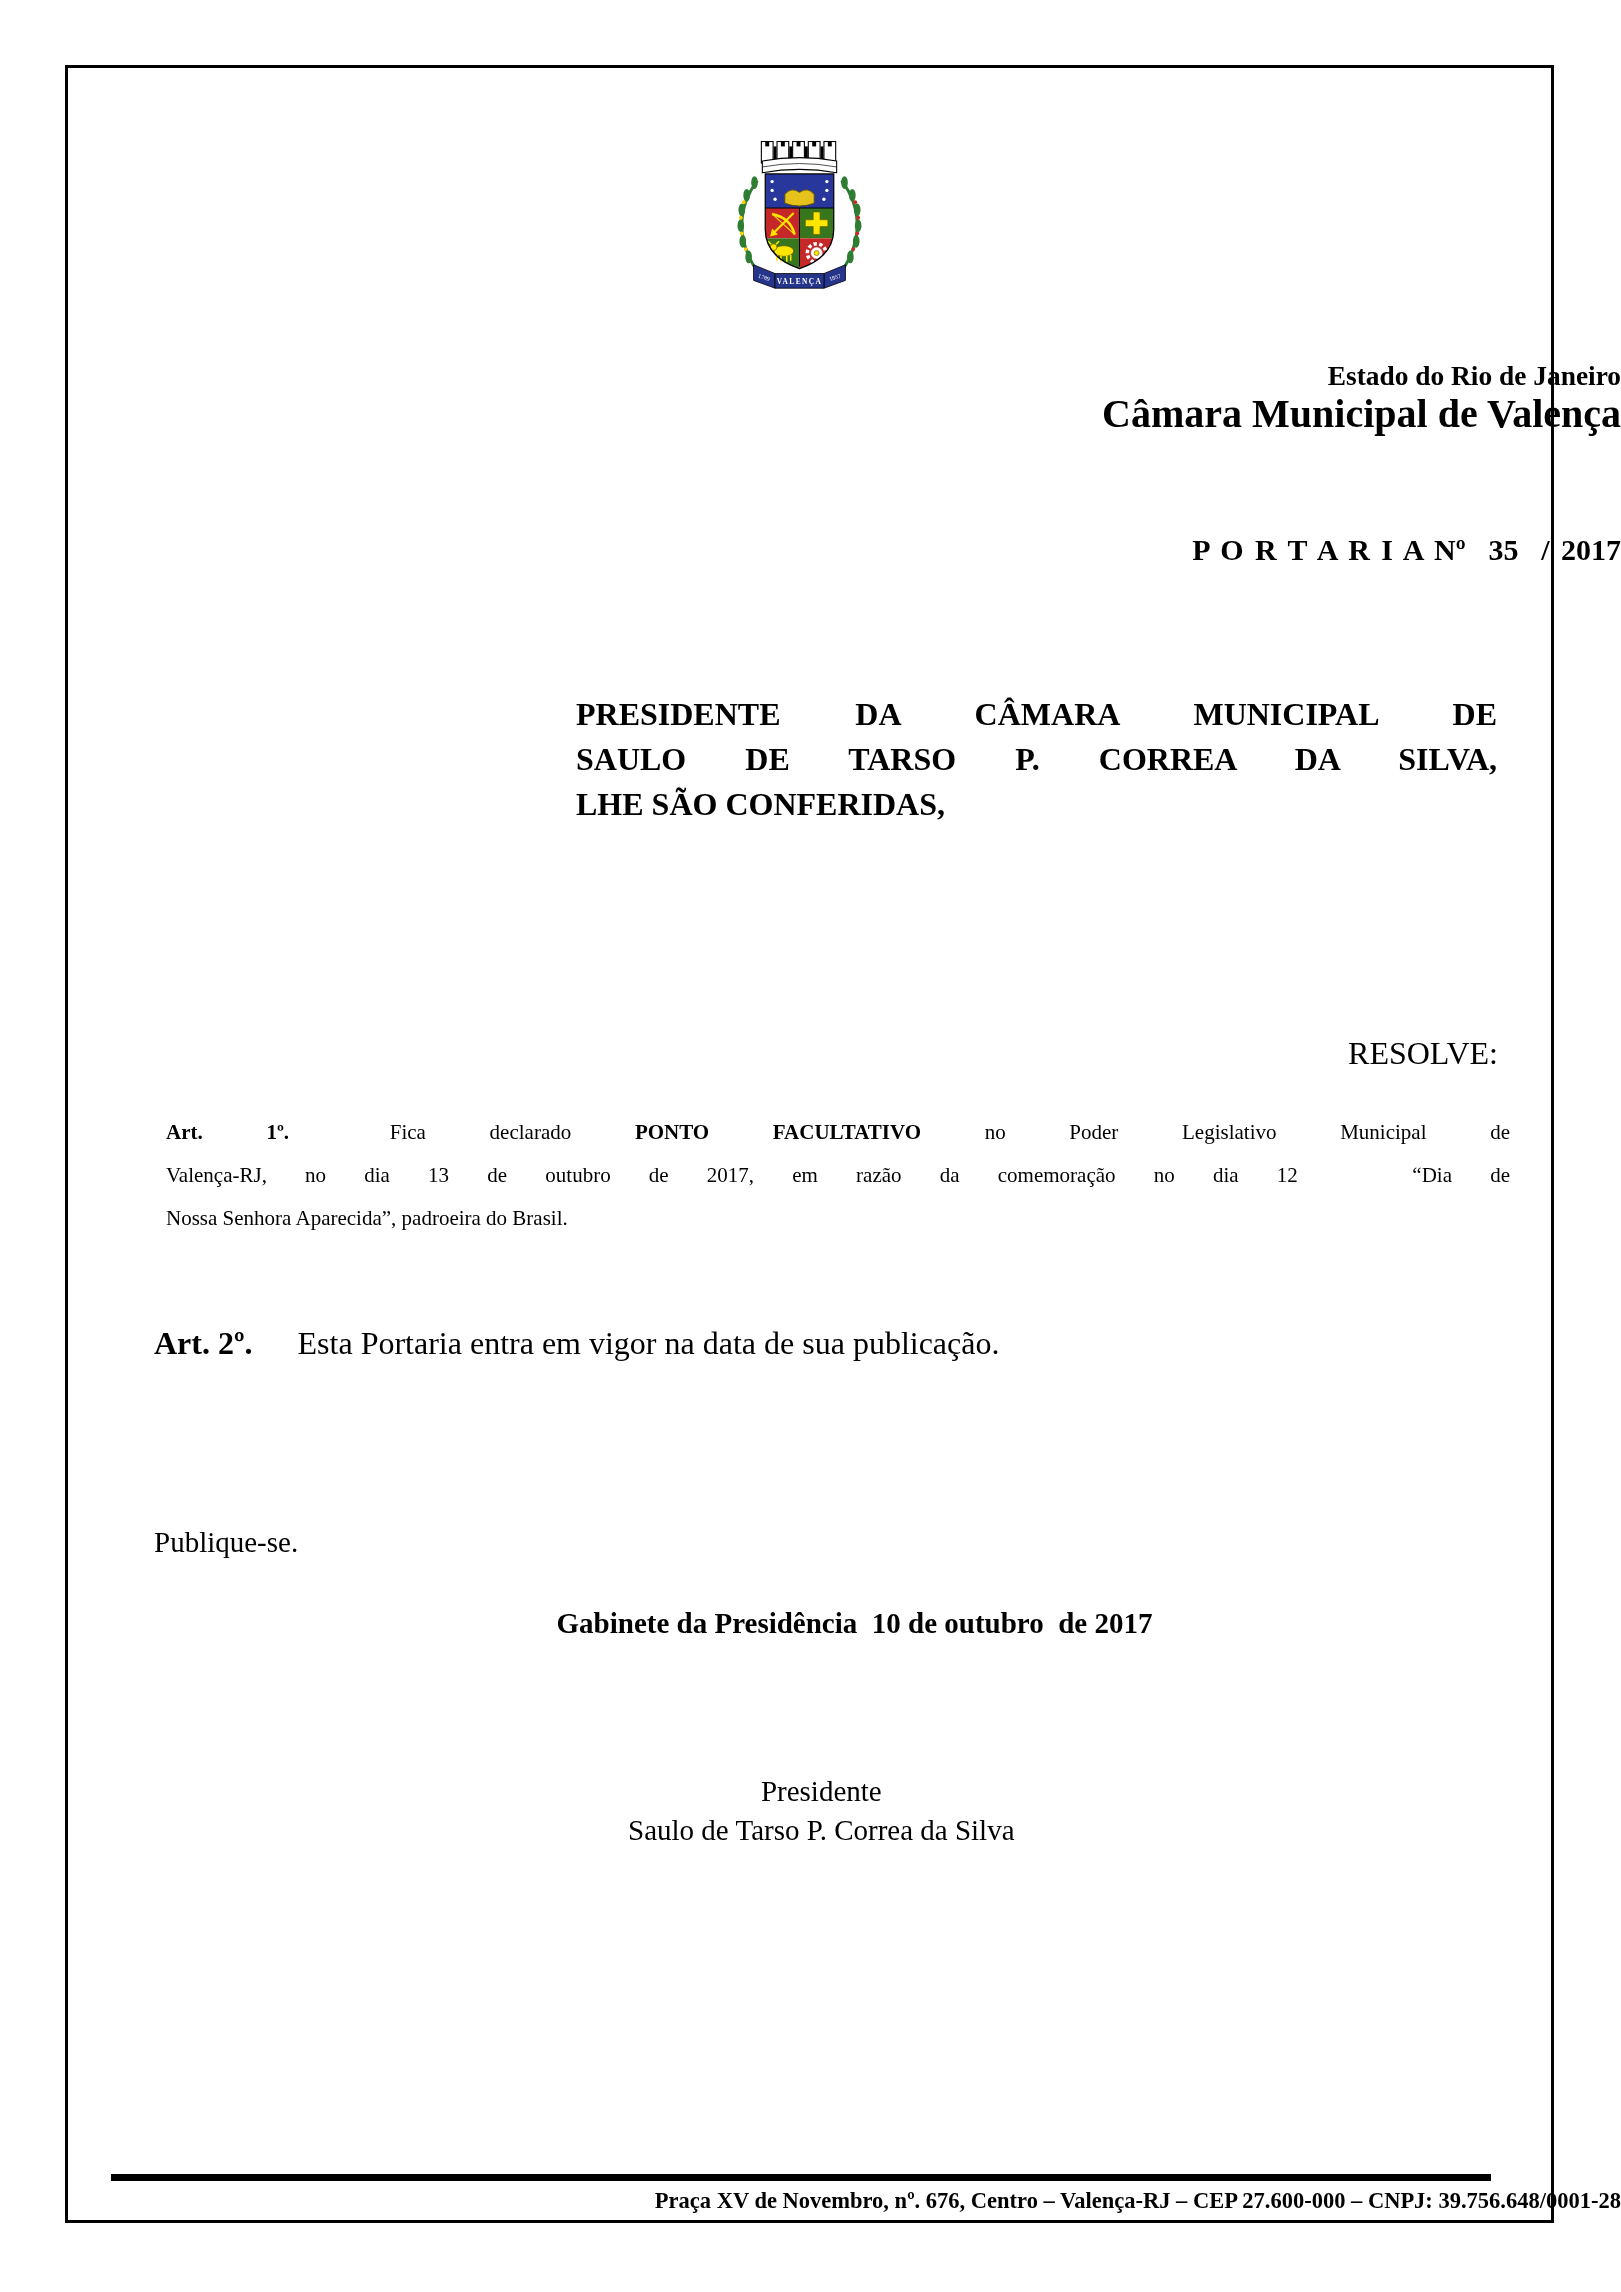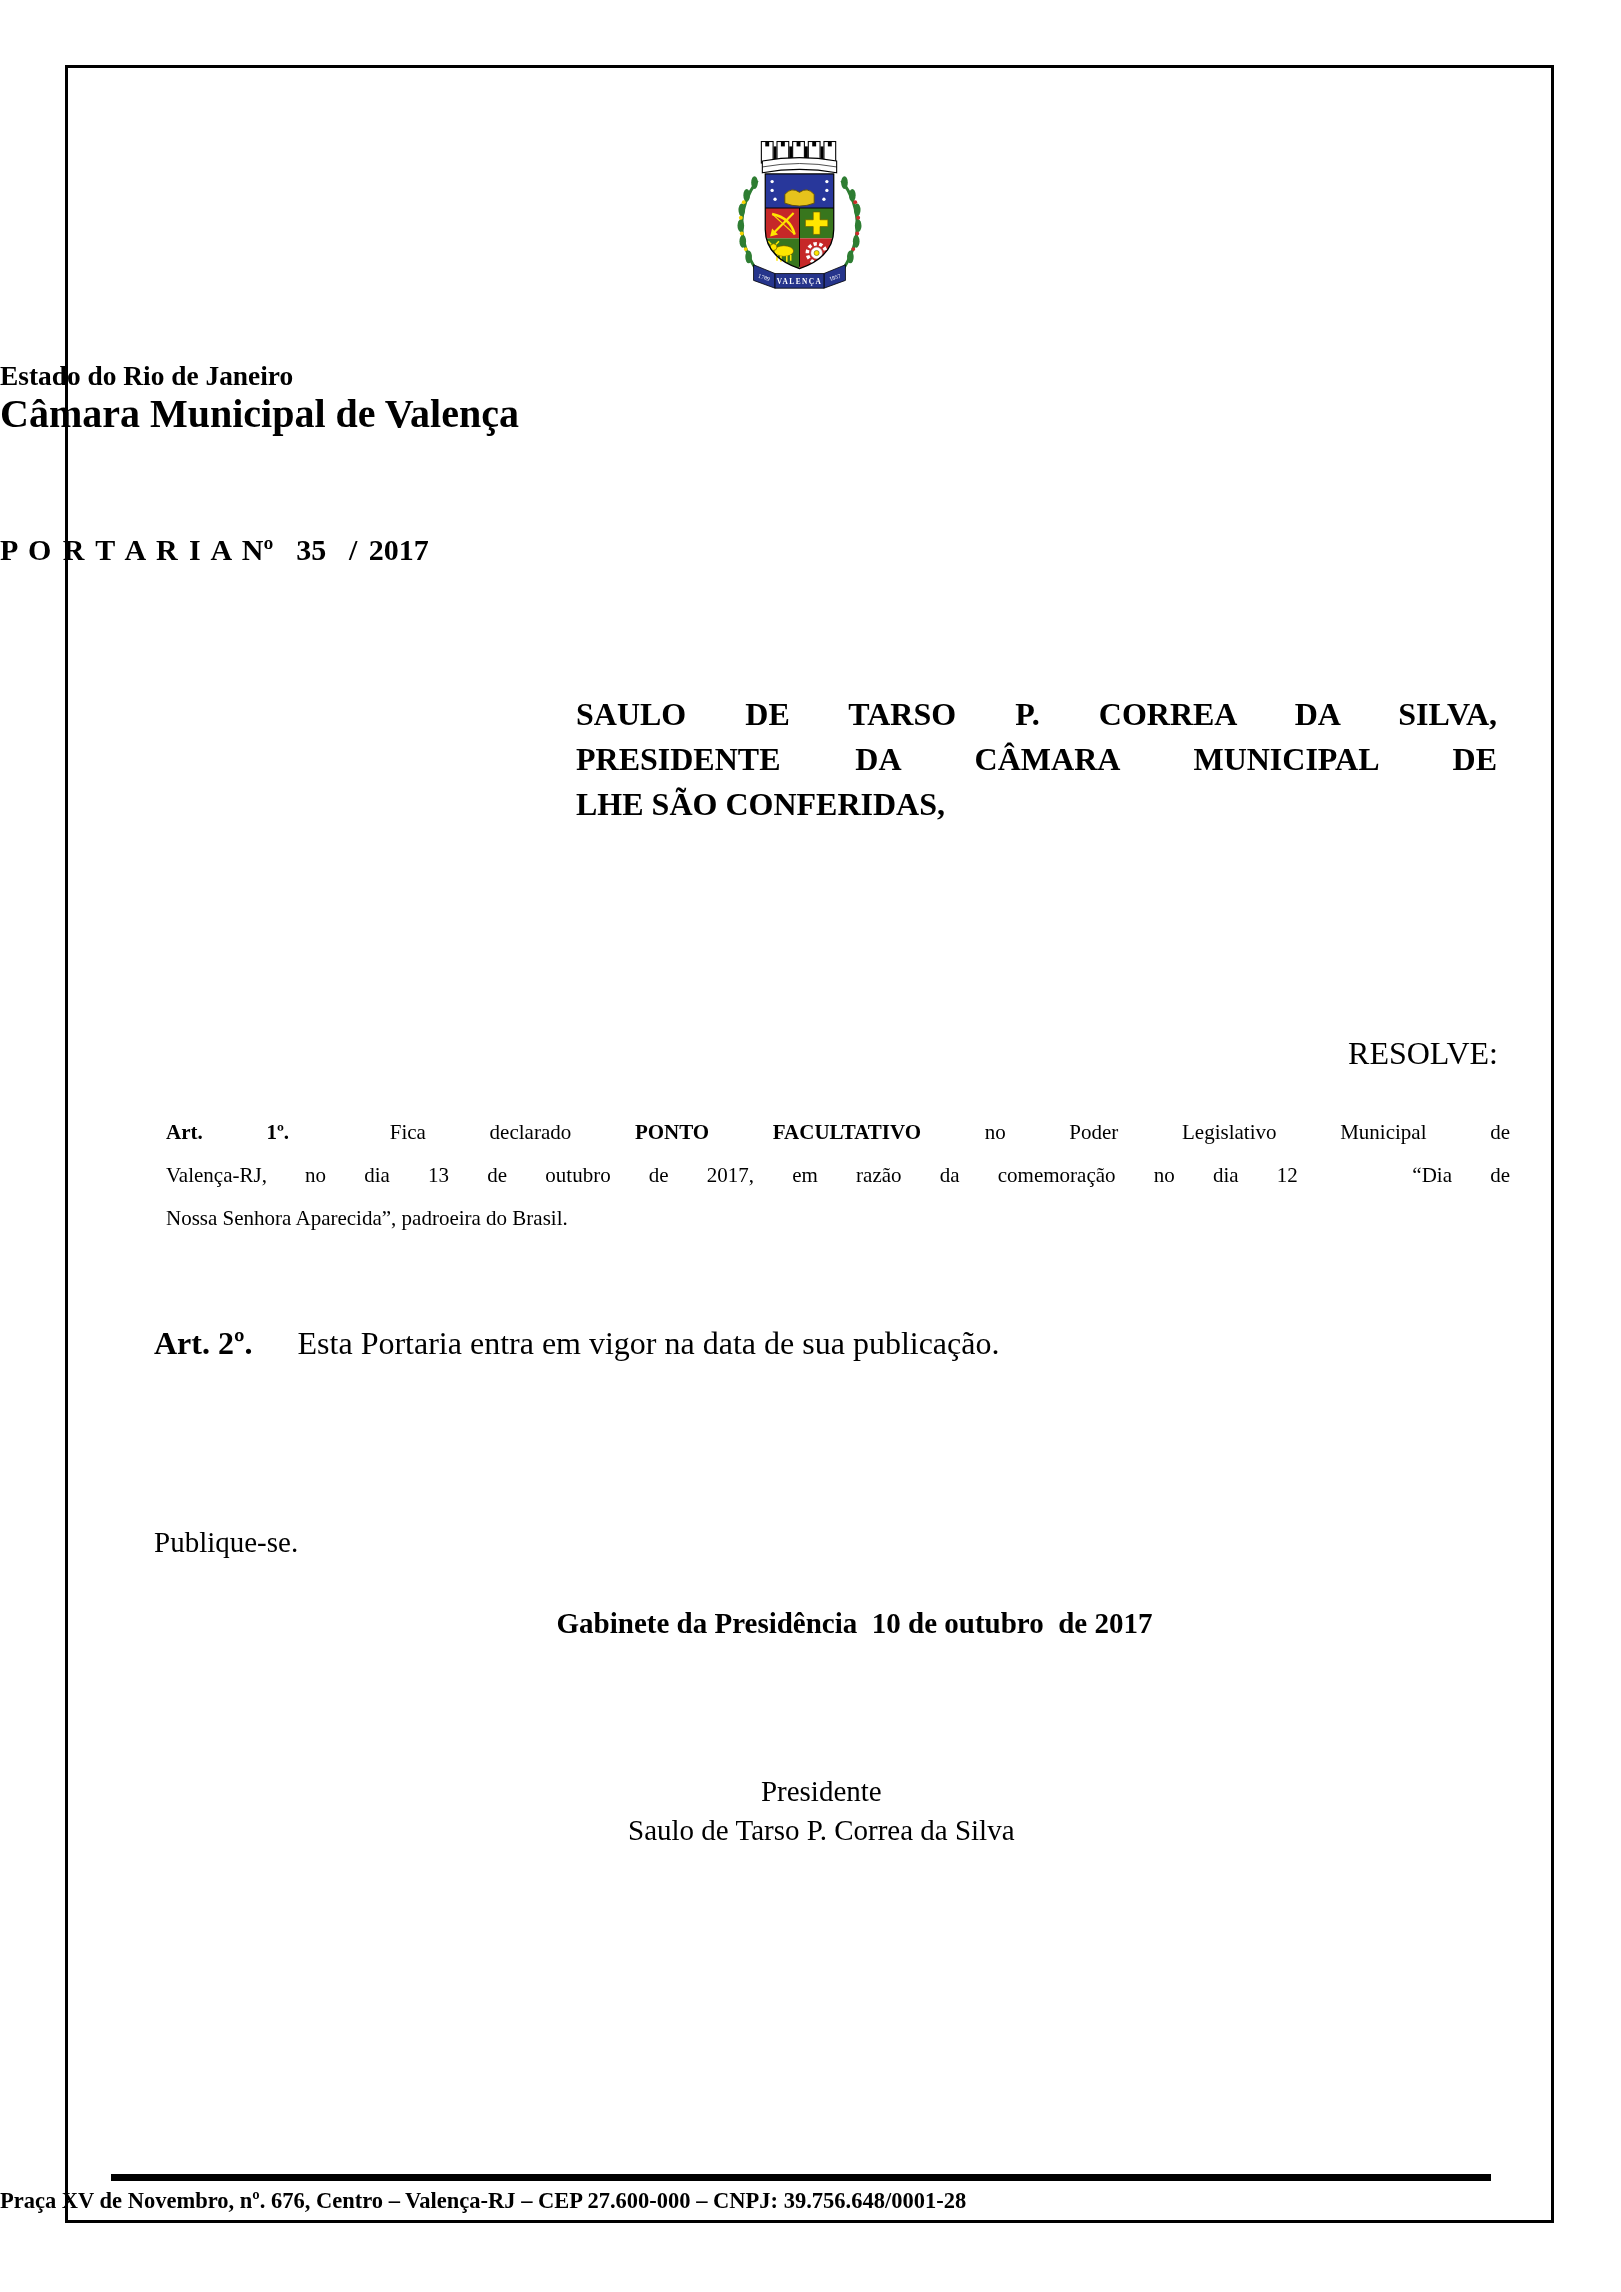--- a/index.html
+++ b/index.html
@@ -4,21 +4,21 @@
 <style>
   html,body { margin:0; padding:0; background:#ffffff; }
   .doc {
     position:relative; width:1621px; height:2293px; background:#fff;
     font-family:"Liberation Serif","DejaVu Serif",serif; color:#000; overflow:hidden;
   }
   .page-border {
     position:absolute; left:65px; top:65px; width:1483px; height:2152px;
     border:3.9px solid #000;
   }
-  .centered { position:absolute; left:0; right:0; text-align:left; }
+  .centered { position:absolute; left:0; right:0; text-align:right; }
   .emblem { position:absolute; left:716px; top:120px; width:167px; height:178px; }
   .hdr-state { top:361px; font-size:27.4px; font-weight:bold; }
   .hdr-inst  { top:390px; font-size:40px; font-weight:bold; }
   .title     { top:533px; font-size:30px; font-weight:bold; word-spacing:3.9px; }
   .preamble  { position:absolute; left:576px; width:921px; top:692px;
                font-size:32px; font-weight:bold; line-height:45px; }
   .jl        { text-align:justify; text-align-last:justify; text-justify:inter-word; }
   .resolve   { position:absolute; right:123px; top:1035px; font-size:32px; font-weight:normal; }
   .art1      { position:absolute; left:166px; width:1344px; top:1111px;
                font-size:21px; line-height:43px; }
@@ -149,22 +149,22 @@
       <text x="121" y="163" font-size="6" fill="#fff" text-anchor="middle" transform="rotate(-17 121 160)">1857</text>
     </svg>
   </div>
 
   <div class="centered hdr-state">Estado do Rio de Janeiro</div>
   <div class="centered hdr-inst">Câmara Municipal de Valença</div>
 
   <div class="centered title">P O R T A R I A Nº&nbsp; 35&nbsp; / 2017</div>
 
   <div class="preamble">
+    <div class="jl">PRESIDENTE DA CÂMARA MUNICIPAL DE</div>
     <div class="jl">SAULO DE TARSO P. CORREA DA SILVA,</div>
-    <div class="jl">PRESIDENTE DA CÂMARA MUNICIPAL DE</div>
     <div>LHE SÃO CONFERIDAS,</div>
   </div>
 
   <div class="resolve">RESOLVE:</div>
 
   <div class="art1">
     <div class="jl">
       <span class="label-gap">Art. 1º.</span>
       <span>Fica declarado</span>
       <span class="b">PONTO FACULTATIVO</span>

